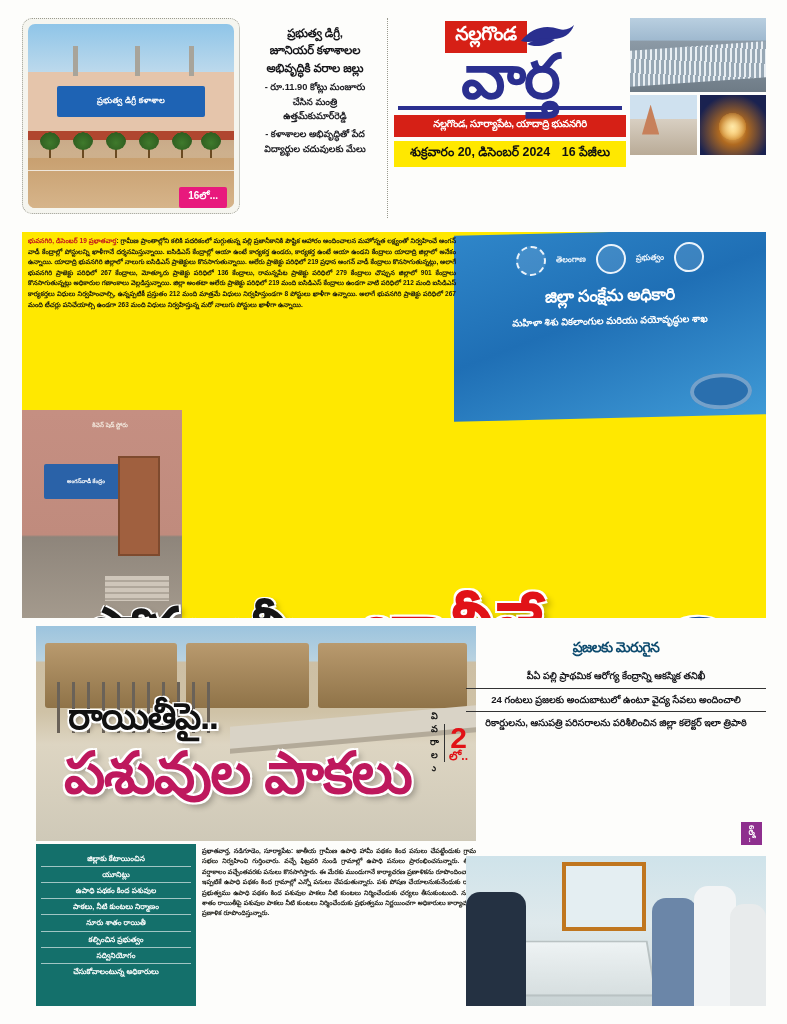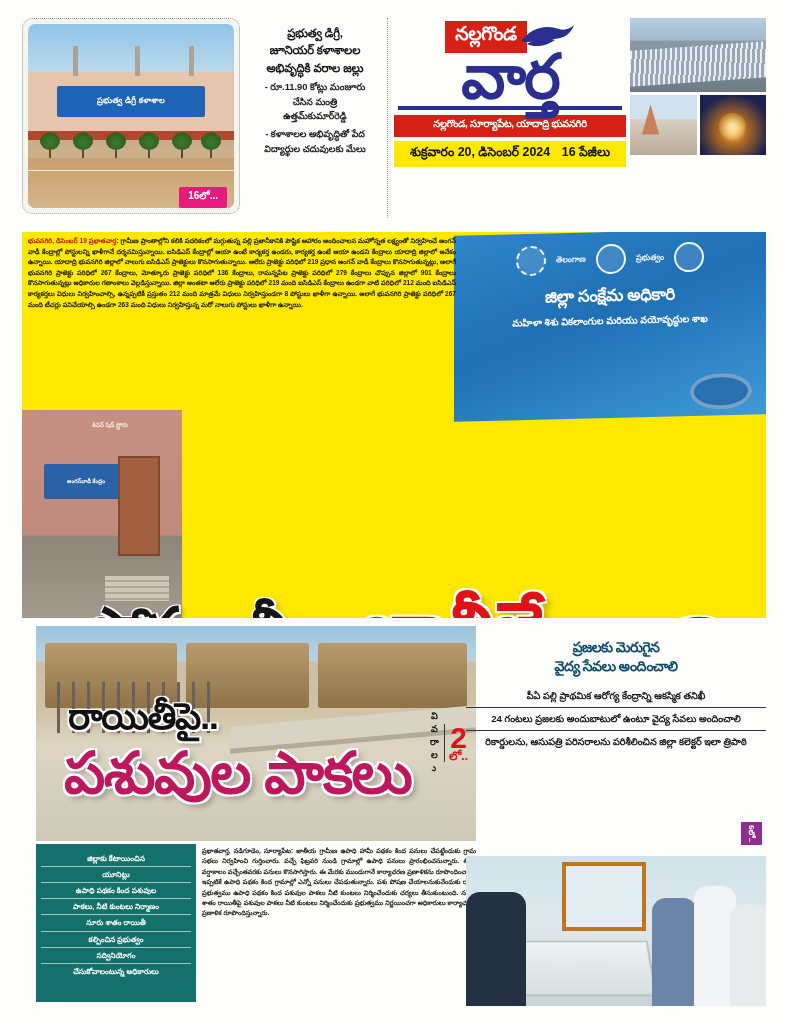--- a/index.html
+++ b/index.html
@@ -309,21 +309,21 @@
     text-shadow: 2px 2px 0 #fff, -2px -2px 0 #fff, 2px -2px 0 #fff, -2px 2px 0 #fff, 4px 4px 6px rgba(0,0,0,.3);
     white-space: nowrap;
   }
   .vert-2lo-b {
     position: absolute; right: 8px; top: 72px;
     display: flex; align-items: center; gap: 3px; height: 90px;
   }
 
   .teal-box {
     position: absolute; left: 0; top: 218px;
-    width: 160px; height: 158px;
+    width: 160px; height: 180px;
     background: #14706b; color: #fff;
     padding: 7px 5px; text-align: center;
     font-size: 7.4px; font-weight: bold; line-height: 1.5;
   }
   .teal-box .tb-line { padding: 2px 0; }
   .teal-box .tb-line + .tb-line { border-top: 1px solid rgba(255,255,255,.6); }
 
   .farm-text {
     position: absolute; left: 166px; top: 220px;
     width: 274px; height: 160px;
@@ -501,21 +501,20 @@
     </div>
 
     <div class="farm-text">
       <span class="dateline2">ప్రభాతవార్త, నడిగూడెం, సూర్యాపేట</span><span>: జాతీయ గ్రామీణ ఉపాధి హామీ పథకం కింద పనులు చేపట్టేందుకు గ్రామ సభలు నిర్వహించి గుర్తించారు. వచ్చే ఫిబ్రవరి నుండి గ్రామాల్లో ఉపాధి పనులు ప్రారంభించనున్నారు. తిరిగి వర్షాకాలం వచ్చేంతవరకు పనులు కొనసాగిస్తారు. ఈ మేరకు ముందుగానే కార్యాచరణ ప్రణాళికను రూపొందించారు. ఇప్పటికే ఉపాధి పథకం కింద గ్రామాల్లో ఎన్నో పనులు చేపడుతున్నారు. పశు పోషణ చేయాలనుకునేందుకు రాష్ట్ర ప్రభుత్వము ఉపాధి పథకం కింద పశువుల పాకలు నీటి కుంటలు నిర్మించేందుకు చర్యలు తీసుకుంటుంది. నూరు శాతం రాయితీపై పశువుల పాకలు నీటి కుంటలు నిర్మించేందుకు ప్రభుత్వము నిర్ణయించగా అధికారులు కార్యాచరణ ప్రణాళిక రూపొందిస్తున్నారు.</span>
     </div>
   </div>
 
   <div class="health-story">
     <div class="hs-hl">
       <div>ప్రజలకు మెరుగైన</div>
-      <div>వైద్య సేవలు అందించాలి</div>
     </div>
     <div class="hs-subs">
       <div class="hs-sub">పీఏ పల్లి ప్రాథమిక ఆరోగ్య కేంద్రాన్ని ఆకస్మిక తనిఖీ</div>
       <div class="hs-sub">24 గంటలు ప్రజలకు అందుబాటులో ఉంటూ వైద్య సేవలు అందించాలి</div>
       <div class="hs-sub">రికార్డులను, ఆసుపత్రి పరిసరాలను పరిశీలించిన జిల్లా కలెక్టర్ ఇలా త్రిపాఠి</div>
     </div>
     <div class="badge-6">6లో..</div>
     <div class="hs-photo">
       <div class="hsp-window"></div>
       <div class="hsp-table"></div>

